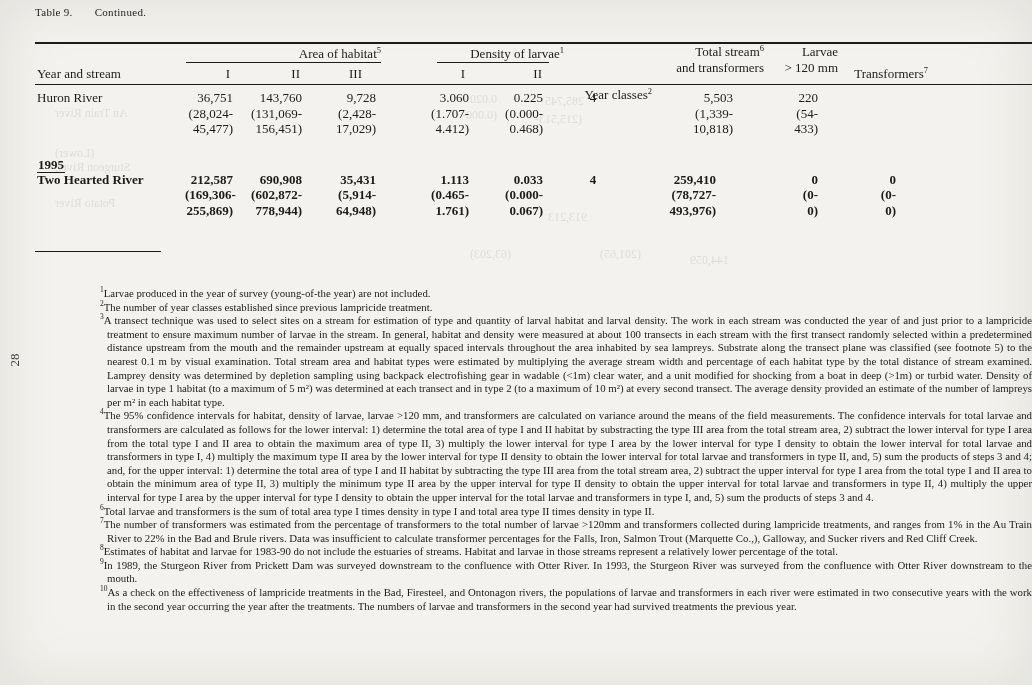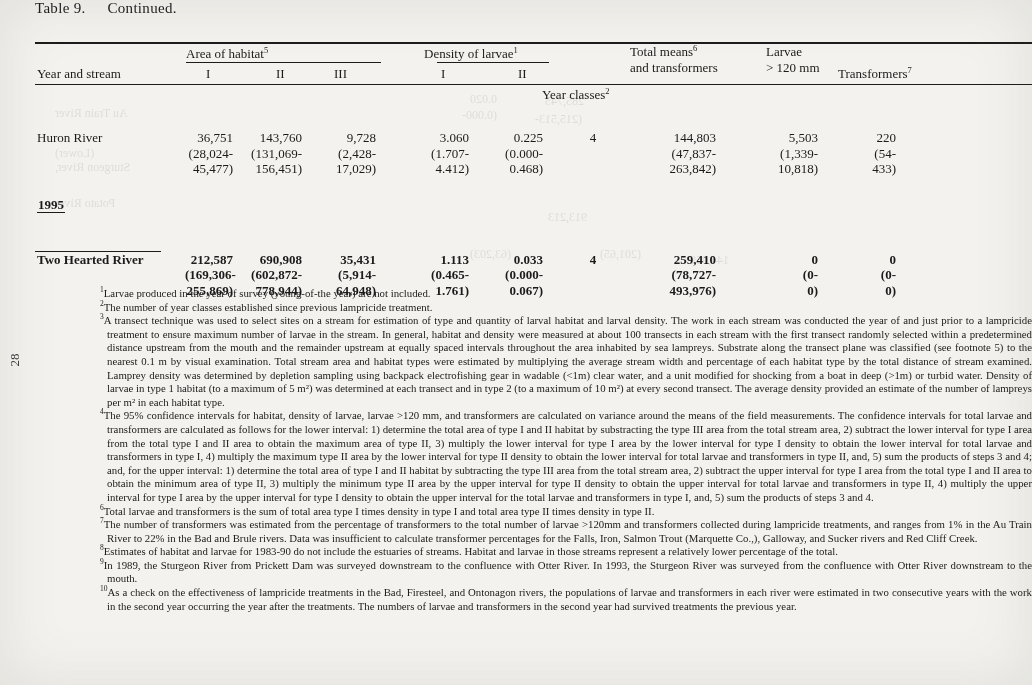--- a/index.html
+++ b/index.html
@@ -6,53 +6,53 @@
   body{
     width:1032px;height:685px;overflow:hidden;position:relative;
     background:#f3f2ee;
     font-family:"Liberation Serif", serif;
     color:#1b1b1b;
   }
   .page{position:absolute;inset:0;}
   
   .page::after{content:"";position:absolute;inset:0;pointer-events:none;
     box-shadow:inset 0 0 60px rgba(90,90,85,.12);}
-  .title{position:absolute;left:35px;top:0;font-size:15px;letter-spacing:.3px;}
+  .title{position:absolute;left:35px;top:6px;font-size:11px;letter-spacing:.3px;}
   .title .tcont{margin-left:22px;}
   .pagenum{position:absolute;left:8px;top:352px;font-size:13px;
     transform:rotate(-90deg);color:#3a3a3a;}
   
   .rule{position:absolute;background:#1c1c1c;}
   .rule-top{left:35px;top:42px;width:997px;height:2px;}
   .rule-mid{left:35px;top:84px;width:997px;height:1.4px;}
   .u-area{left:186px;top:62px;width:195px;height:1.4px;}
   .u-density{left:437px;top:62px;width:112px;height:1.4px;}
   .rule-fn{left:35px;top:251px;width:126px;height:1.4px;}
   
   .hdr{position:absolute;font-size:13px;white-space:nowrap;}
-  .hc{text-align:left;}
+  .hc{text-align:right;}
   sup{font-size:8.5px;line-height:0;}
   .h-area{left:186px;top:46px;width:195px;}
   .h-density{left:424px;top:46px;width:140px;}
   .h-yearstream{left:37px;top:66px;}
   .h-sub-ia{left:206px;top:66px;width:24px;}
   .h-sub-iia{left:276px;top:66px;width:24px;}
   .h-sub-iiia{left:334px;top:66px;width:28px;}
   .h-sub-id{left:441px;top:66px;width:24px;}
   .h-sub-iid{left:518px;top:66px;width:24px;}
   .h-yearcls{left:542px;top:66px;width:110px;margin-top:21px;}
   .h-total{left:630px;top:44px;width:134px;line-height:16px;}
   .h-larvae{left:766px;top:44px;width:72px;line-height:16px;}
   .h-transf{left:838px;top:66px;width:90px;}
   
   .datagrid{position:absolute;left:35px;top:90px;width:868px;font-size:13px;}
   .grp2{margin-top:20px;font-weight:bold;}
   .yearline{height:15px;padding-left:2px;}
   .yearline span{border-bottom:1px solid #1b1b1b;padding:0 1px;}
-  .grid{display:grid;grid-template-columns:150px 62px 70px 64px 90px 75px 94px 100px 85px 78px;margin-top:40px;}
+  .grid{display:grid;grid-template-columns:150px 62px 70px 64px 90px 75px 94px 100px 85px 78px;}
   .cell{white-space:nowrap;}
   .cell .ln{line-height:15.6px;}
   .c-stream{text-align:left;padding-left:2px;}
   .num{text-align:right;}
   .c-a1{padding-right:14px;} .c-a2{padding-right:15px;} .c-a3{padding-right:5px;}
   .c-d1{padding-right:2px;}  .c-d2{padding-right:3px;}
   .c-yc{text-align:center;}
   .c-tot{padding-right:24px;} .c-l120{padding-right:7px;} .c-tr{padding-right:7px;}
   
   .footnotes{position:absolute;left:100px;top:287px;width:932px;
@@ -103,21 +103,21 @@
   <div class="hdr h-yearstream">Year and stream</div>
   <div class="hdr hc h-sub-ia">I</div>
   <div class="hdr hc h-sub-iia">II</div>
   <div class="hdr hc h-sub-iiia">III</div>
   <div class="hdr hc h-sub-id">I</div>
   <div class="hdr hc h-sub-iid">II</div>
   <div class="hdr hc h-yearcls">
     <span>Year classes</span><sup>2</sup>
   </div>
   <div class="hdr hc h-total">
-    <div><span>Total means</span><sup>6</sup></div>
+    <div><span>Total stream</span><sup>6</sup></div>
     <div>and transformers</div>
   </div>
   <div class="hdr hc h-larvae">
     <div>Larvae</div>
     <div>&gt; 120 mm</div>
   </div>
   <div class="hdr hc h-transf">
     <span>Transformers</span><sup>7</sup>
   </div>
 
@@ -149,25 +149,20 @@
           <div class="ln">4.412)</div>
         </div>
         <div class="cell num c-d2">
           <div class="ln">0.225</div>
           <div class="ln">(0.000-</div>
           <div class="ln">0.468)</div>
         </div>
         <div class="cell c-yc">
             <div class="ln">4</div>
           </div>
-        <div class="cell num c-tot">
-          <div class="ln">144,803</div>
-          <div class="ln">(47,837-</div>
-          <div class="ln">263,842)</div>
-        </div>
         <div class="cell num c-l120">
           <div class="ln">5,503</div>
           <div class="ln">(1,339-</div>
           <div class="ln">10,818)</div>
         </div>
         <div class="cell num c-tr">
           <div class="ln">220</div>
           <div class="ln">(54-</div>
           <div class="ln">433)</div>
         </div>

